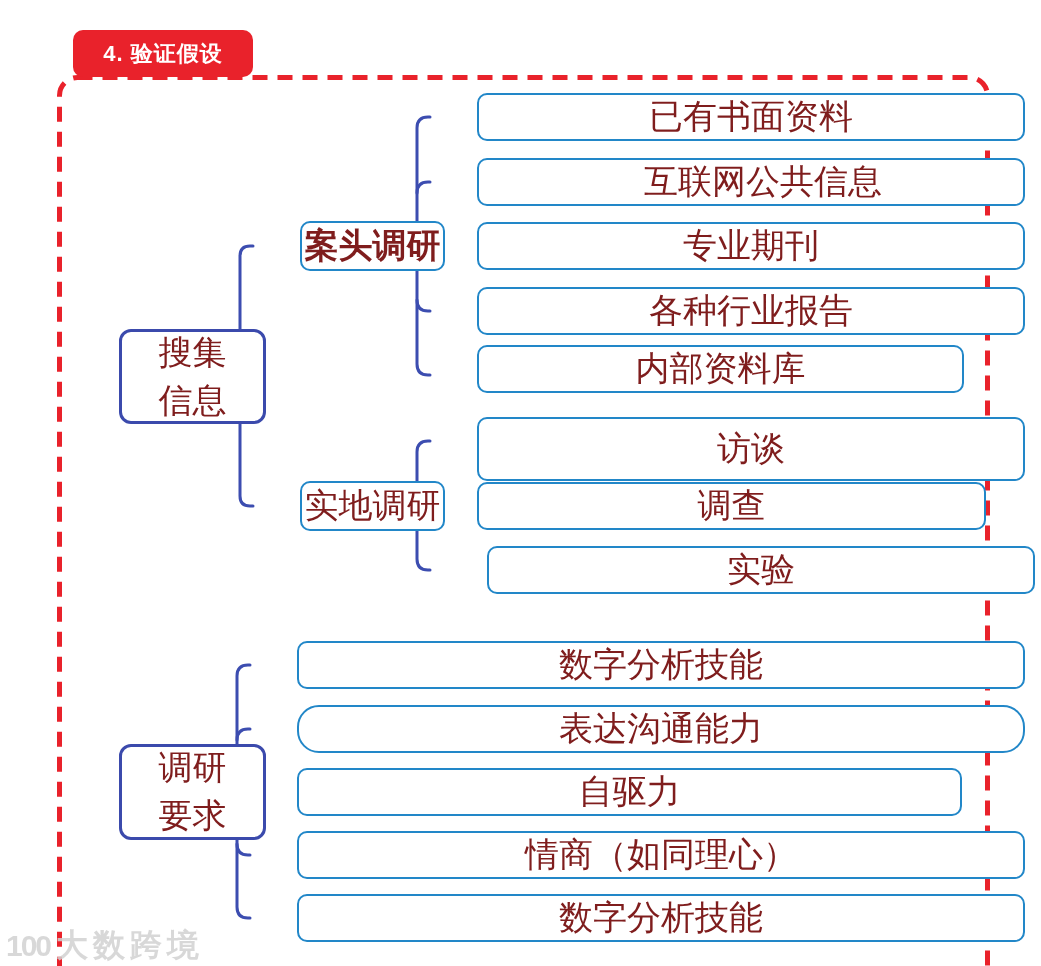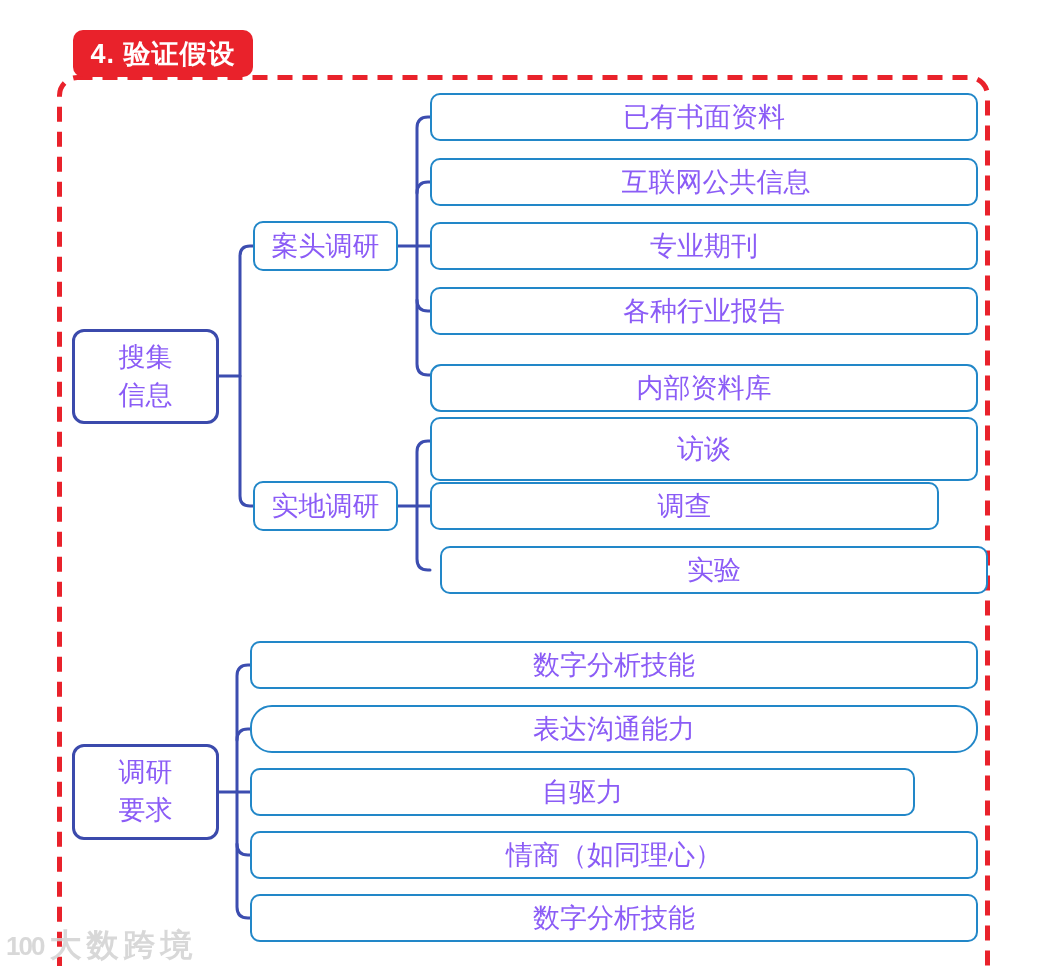--- a/index.html
+++ b/index.html
@@ -3,37 +3,37 @@
 <meta charset="utf-8">
 <style>
   html,body{margin:0;padding:0;background:#ffffff;}
   .canvas{
     position:relative;width:1041px;height:966px;background:#ffffff;overflow:hidden;
     font-family:"Liberation Sans",sans-serif;
   }
   svg.layer{position:absolute;left:0;top:0;z-index:1;}
   .badge{
     position:absolute;left:73px;top:30px;min-width:180px;height:47px;z-index:3;
-    background:#E9222B;color:#ffffff;font-weight:bold;font-size:27px;
+    background:#E9222B;color:#ffffff;font-weight:bold;font-size:22px;
     display:flex;align-items:center;justify-content:center;
     border-radius:10px;padding:16px 14px;box-sizing:border-box;letter-spacing:1px;
   }
   .node{
     position:absolute;z-index:2;background:#ffffff;box-sizing:border-box;
     display:flex;align-items:center;justify-content:center;
-    color:#8b5cf6;font-size:27px;text-align:center;white-space:pre-line;
+    color:#7f1d1d;font-size:34px;text-align:center;white-space:pre-line;margin-left:47px;
   }
   .lv1{border:3.5px solid #3B4AAC;border-radius:12px;line-height:1.4;}
   .lv2{border:2.5px solid #2287C8;border-radius:10px;}
   .leaf{border:2.5px solid #2287C8;border-radius:10px;}
   .watermark{
     position:absolute;left:6px;top:924px;z-index:4;display:flex;align-items:center;gap:6px;
     color:#d2d2d2;opacity:0.85;font-weight:bold;
   }
-  .watermark .logo{font-size:26px;letter-spacing:-2px;line-height:1;text-align:right;}
+  .watermark .logo{font-size:30px;letter-spacing:-2px;line-height:1;text-align:right;}
   .watermark .wm-text{font-size:32px;letter-spacing:5px;}
 </style>
 </head>
 <body>
 
 <div class="canvas">
 
   <svg class="layer" width="1041" height="966" viewBox="0 0 1041 966">
 
     <rect x="59.5" y="77.5" width="928" height="940" rx="18" fill="none" stroke="#E9222B" stroke-width="5" stroke-dasharray="15 10"></rect>
@@ -58,28 +58,28 @@
     </g>
   </svg>
 
   <div class="badge">4. 验证假设</div>
 
   <div class="node lv1" style="left:72px;top:329px;width:147px;height:95px;">搜集
 信息</div>
   <div class="node lv1" style="left:72px;top:744px;width:147px;height:96px;">调研
 要求</div>
 
-  <div class="node lv2" style="left:253px;top:221px;width:145px;height:50px;">案头调研</div>
+  <div class="node lv2" style="left:253px;top:221px;width:145px;height:50px;font-weight:bold;">案头调研</div>
   <div class="node lv2" style="left:253px;top:481px;width:145px;height:50px;">实地调研</div>
 
   <div class="node leaf" style="left:430px;top:93px;width:548px;height:48px;">已有书面资料</div>
   <div class="node leaf" style="left:430px;top:158px;width:548px;height:48px;padding-left:24px;">互联网公共信息</div>
   <div class="node leaf" style="left:430px;top:222px;width:548px;height:48px;">专业期刊</div>
   <div class="node leaf" style="left:430px;top:287px;width:548px;height:48px;">各种行业报告</div>
-  <div class="node leaf" style="left:430px;top:364px;width:548px;height:48px;border-radius:11px;">内部资料库</div>
+  <div class="node leaf" style="left:430px;top:345px;width:487px;height:48px;">内部资料库</div>
 
   <div class="node leaf" style="left:430px;top:417px;width:548px;height:64px;">访谈</div>
   <div class="node leaf" style="left:430px;top:482px;width:509px;height:48px;">调查</div>
   <div class="node leaf" style="left:440px;top:546px;width:548px;height:48px;">实验</div>
 
   <div class="node leaf" style="left:250px;top:641px;width:728px;height:48px;">数字分析技能</div>
   <div class="node leaf" style="left:250px;top:705px;width:728px;height:48px;border-radius:22px;">表达沟通能力</div>
   <div class="node leaf" style="left:250px;top:768px;width:665px;height:48px;">自驱力</div>
   <div class="node leaf" style="left:250px;top:831px;width:728px;height:48px;">情商（如同理心）</div>
   <div class="node leaf" style="left:250px;top:894px;width:728px;height:48px;">数字分析技能</div>

